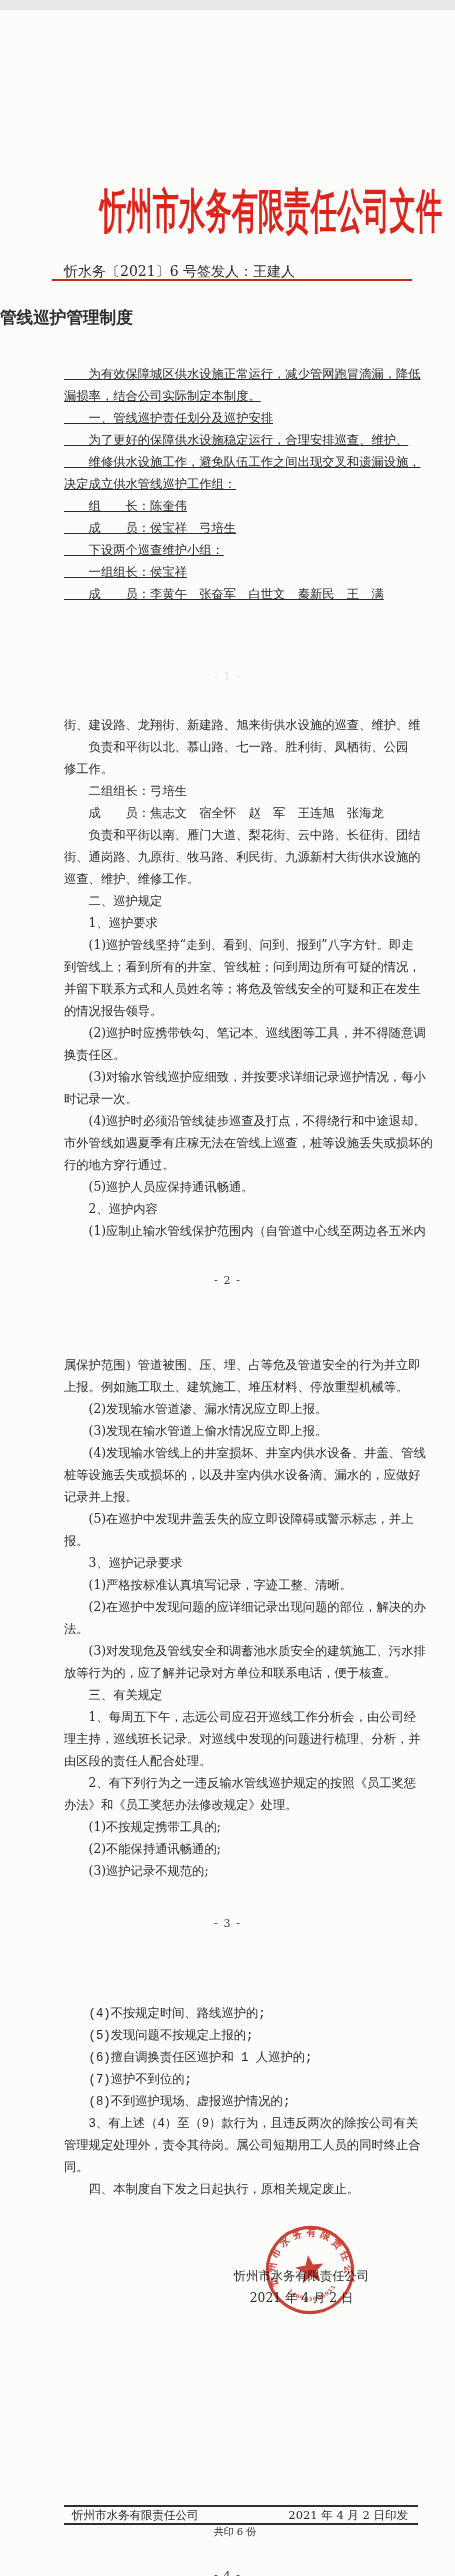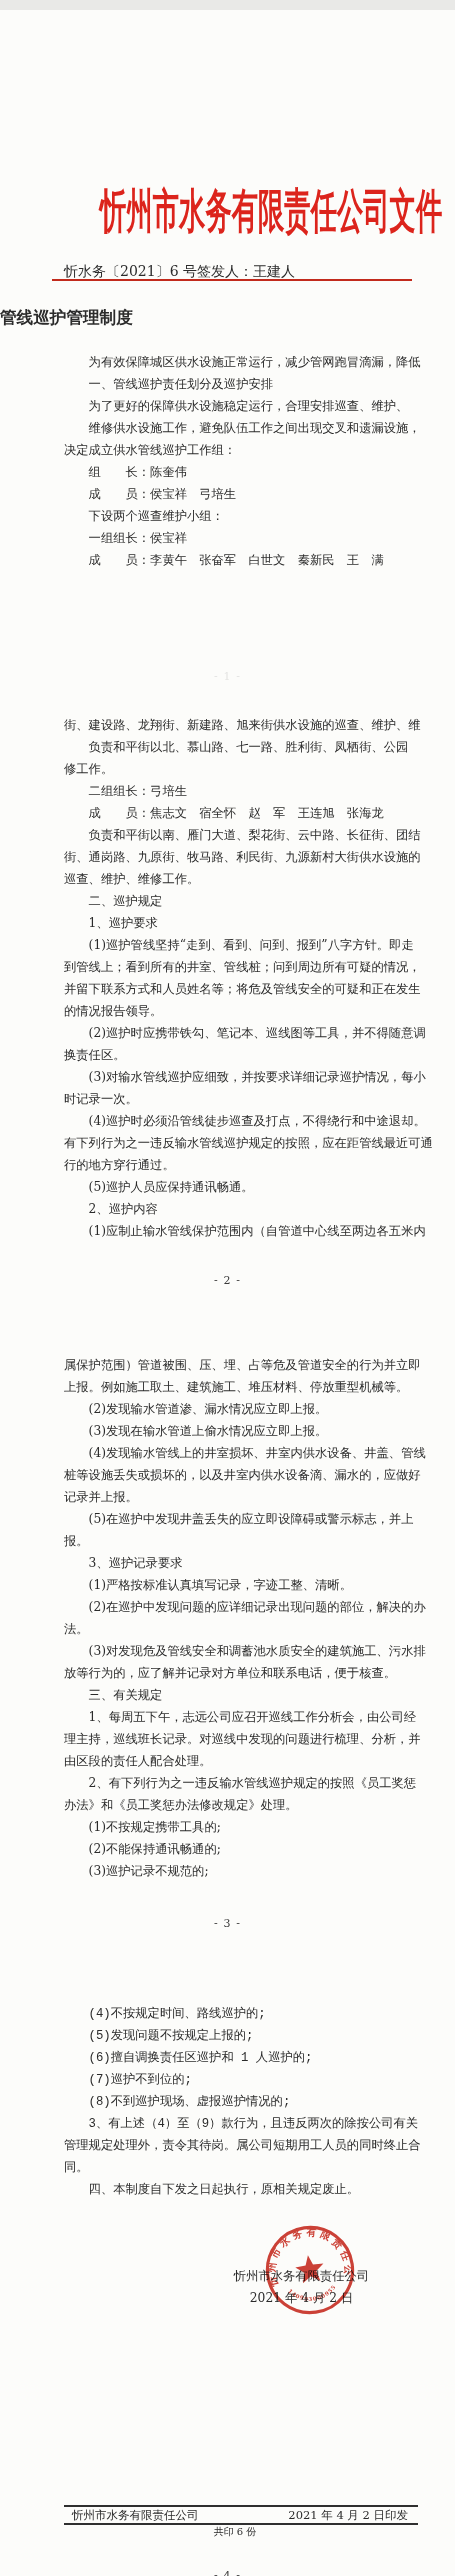--- a/index.html
+++ b/index.html
@@ -64,22 +64,23 @@
   <div class="docno-row">
     <span>忻水务〔2021〕6 号</span>
     <span>签发人：王建人</span>
   </div>
 
   <div class="red-rule"></div>
 
   <div class="doc-title">管线巡护管理制度</div>
 
   <div id="pages-root">
-      <div class="page-body" style="top: 341px;">
+      <div class="page-body" style="top: 353px; text-decoration: underline;">
         <div class="line">　　为有效保障城区供水设施正常运行，减少管网跑冒滴漏，降低</div>
+        <div class="line">漏损率，结合公司实际制定本制度。</div>
         <div class="line">　　一、管线巡护责任划分及巡护安排</div>
         <div class="line">　　为了更好的保障供水设施稳定运行，合理安排巡查、维护、</div>
         <div class="line">　　维修供水设施工作，避免队伍工作之间出现交叉和遗漏设施，</div>
         <div class="line">决定成立供水管线巡护工作组：</div>
         <div class="line">　　组　　长：陈奎伟</div>
         <div class="line">　　成　　员：侯宝祥　弓培生</div>
         <div class="line">　　下设两个巡查维护小组：</div>
         <div class="line">　　一组组长：侯宝祥</div>
         <div class="line">　　成　　员：李黄午　张奋军　白世文　秦新民　王　满</div>
       </div>
@@ -97,21 +98,21 @@
         <div class="line">　　1、巡护要求</div>
         <div class="line">　　(1)巡护管线坚持“走到、看到、问到、报到”八字方针。即走</div>
         <div class="line">到管线上；看到所有的井室、管线桩；问到周边所有可疑的情况，</div>
         <div class="line">并留下联系方式和人员姓名等；将危及管线安全的可疑和正在发生</div>
         <div class="line">的情况报告领导。</div>
         <div class="line">　　(2)巡护时应携带铁勾、笔记本、巡线图等工具，并不得随意调</div>
         <div class="line">换责任区。</div>
         <div class="line">　　(3)对输水管线巡护应细致，并按要求详细记录巡护情况，每小</div>
         <div class="line">时记录一次。</div>
         <div class="line">　　(4)巡护时必须沿管线徒步巡查及打点，不得绕行和中途退却。</div>
-        <div class="line">有下列行为之一违反输水管线巡护规定的按照，应在距管线最近可通</div>
+        <div class="line">市外管线如遇夏季有庄稼无法在管线上巡查，桩等设施丢失或损坏的</div>
         <div class="line">行的地方穿行通过。</div>
         <div class="line">　　(5)巡护人员应保持通讯畅通。</div>
         <div class="line">　　2、巡护内容</div>
         <div class="line">　　(1)应制止输水管线保护范围内（自管道中心线至两边各五米内</div>
       </div>
       <div class="pgnum" style="top: 1264px;">- 2 -</div>
       <div class="page-body" style="top: 1344px;">
         <div class="line">属保护范围）管道被围、压、埋、占等危及管道安全的行为并立即</div>
         <div class="line">上报。例如施工取土、建筑施工、堆压材料、停放重型机械等。</div>
         <div class="line">　　(2)发现输水管道渗、漏水情况应立即上报。</div>

